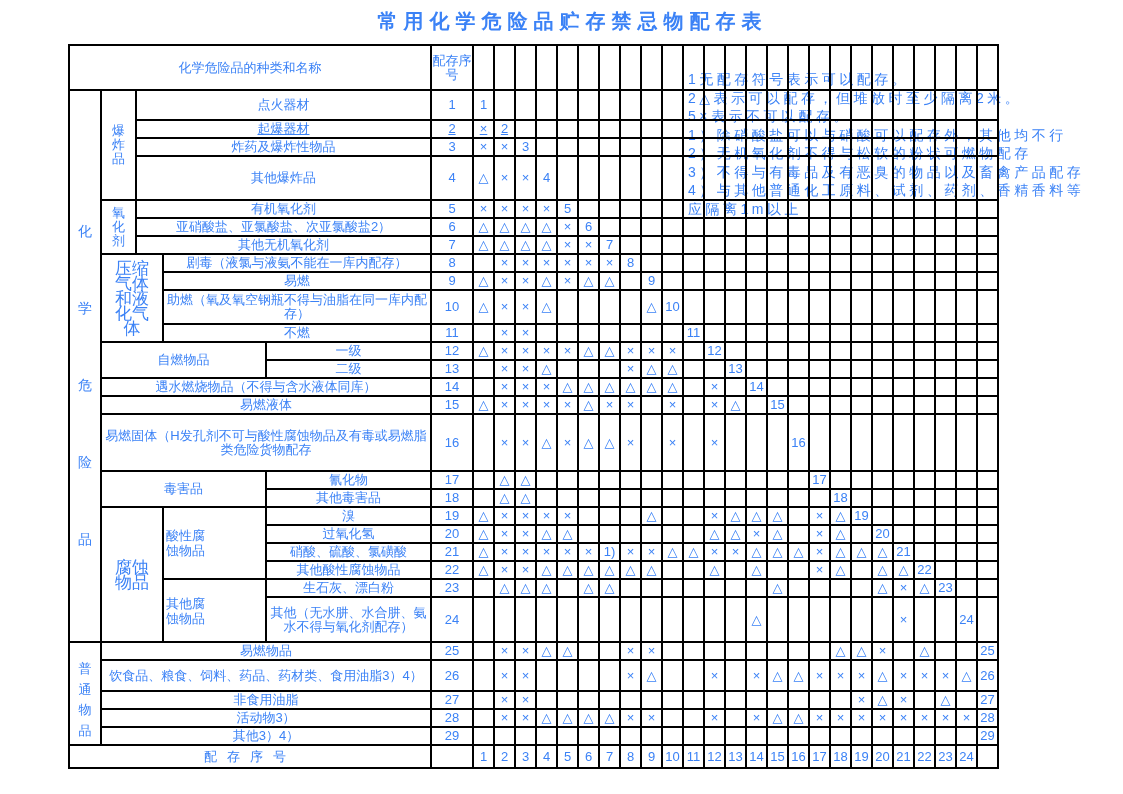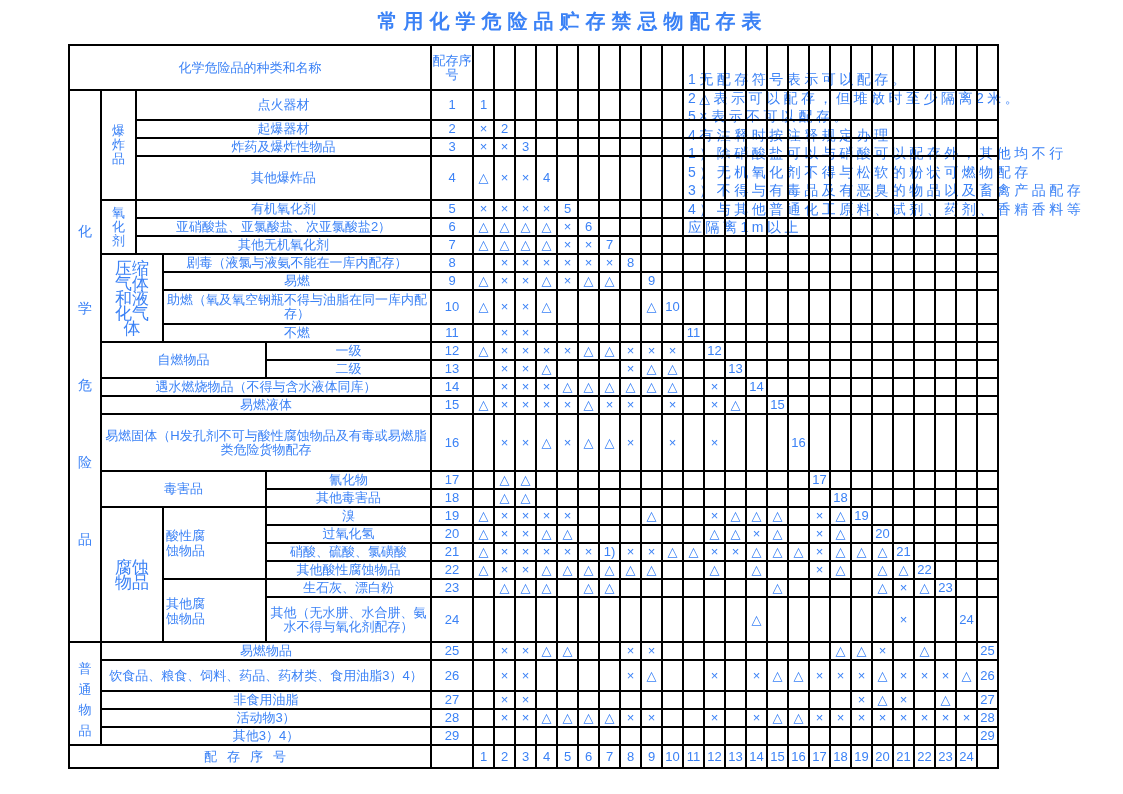--- a/index.html
+++ b/index.html
@@ -35,23 +35,22 @@
 </style>
 </head>
 <body>
 
 <div class="sheet">
   <div class="title">常用化学危险品贮存禁忌物配存表</div>
   <div class="legend" id="legend">
       <div>1无配存符号表示可以配存。</div>
       <div>2△表示可以配存，但堆放时至少隔离2米。</div>
       <div>5×表示不可以配存。</div>
-      <div>4有注释时按注释规定办理</div>
       <div>1）除硝酸盐可以与硝酸可以配存外，其他均不行</div>
-      <div>5）无机氧化剂不得与松软的粉状可燃物配存</div>
+      <div>2）无机氧化剂不得与松软的粉状可燃物配存</div>
       <div>3）不得与有毒品及有恶臭的物品以及畜禽产品配存</div>
       <div>4）与其他普通化工原料、试剂、药剂、香精香料等应隔离1m以上</div>
     </div>
   <table class="tbl">
     <colgroup id="cols">
         <col style="width: 32px;">
         <col style="width: 35px;">
         <col style="width: 27px;">
         <col style="width: 103px;">
         <col style="width: 165px;">
@@ -146,21 +145,21 @@
           <td class="void"></td>
           <td class="void"></td>
           <td class="void"></td>
           <td class="void"></td>
           <td class="void"></td>
           <td class="void"></td>
           <td class="void"></td>
           <td class="void"></td>
           <td class="void"></td>
         </tr>
-        <tr style="height: 18px;">
+        <tr style="height: 18px; text-decoration: underline;">
           <td class="name-c" colspan="3">起爆器材</td>
           <td class="num">2</td>
           <td class="sym">×</td>
           <td class="diag">2</td>
           <td class="void"></td>
           <td class="void"></td>
           <td class="void"></td>
           <td class="void"></td>
           <td class="void"></td>
           <td class="void"></td>

